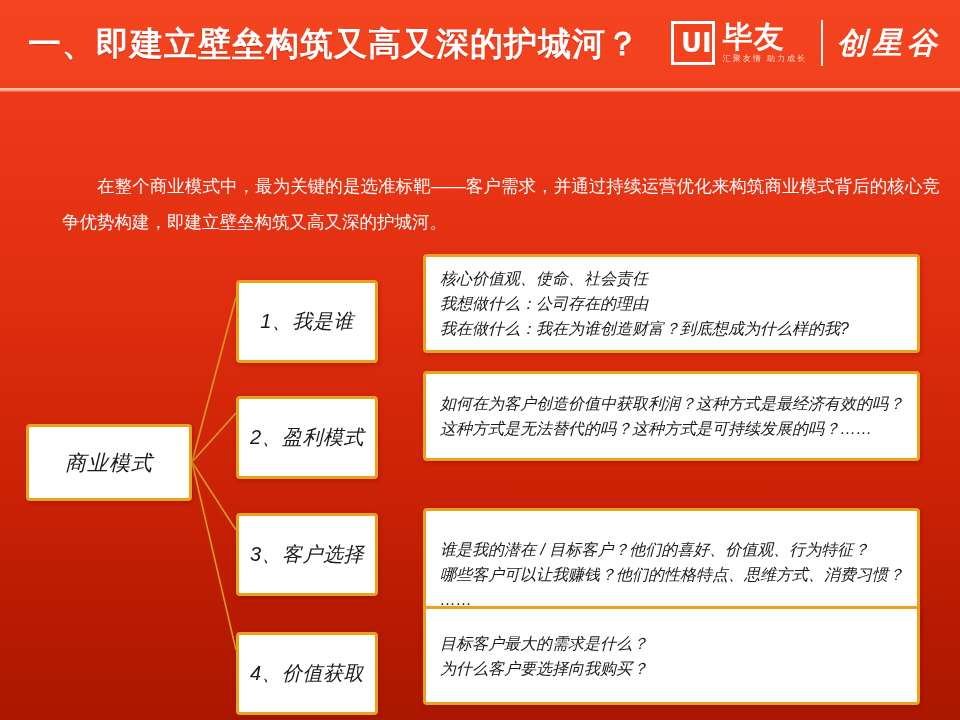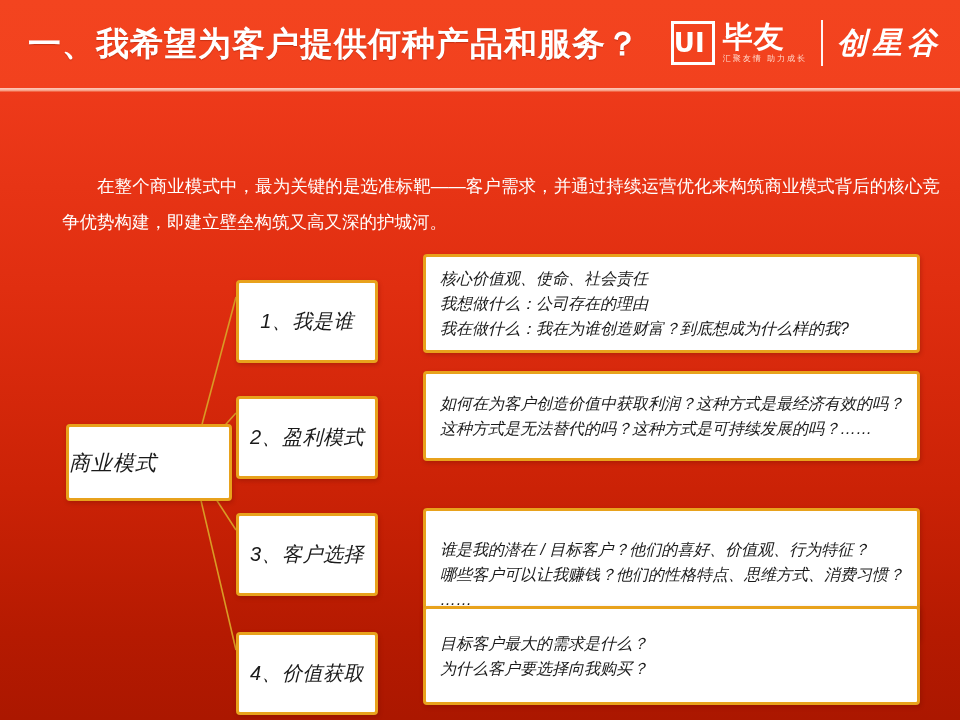--- a/index.html
+++ b/index.html
@@ -54,21 +54,21 @@
     display: flex;
     align-items: center;
     gap: 8px;
   }
   #logo-mark {
     width: 44px; height: 44px;
     border: 3px solid #FFFFFF;
     box-sizing: border-box;
     display: flex;
     align-items: center;
-    justify-content: flex-start;
+    justify-content: flex-end;
     position: relative;
   }
   #logo-mark .u-glyph {
     font-size: 26px;
     font-weight: bold;
     color: #FFFFFF;
     line-height: 1;
     font-family: "DejaVu Sans", sans-serif;
   }
   #logo-name-wrap {
@@ -148,21 +148,21 @@
     box-sizing: border-box;
     box-shadow: 1px 2px 4px rgba(90,10,0,.28);
     font-style: italic;
   }
 
   #root-node {
     left: 26px; top: 424px;
     width: 166px; height: 77px;
     display: flex;
     align-items: center;
-    margin-left: 40px;
+    justify-content: center;
   }
   #root-node .node-label {
     font-size: 21px;
     color: #1A1A1A;
     letter-spacing: 1px;
   }
 
   .branch-node {
     left: 236px;
     width: 142px;
@@ -205,21 +205,21 @@
   .detail-node.row-4 { top: 606px; height: 99px; }
 </style>
 </head>
 <body>
 
 <div id="slide">
 
   <div id="header-band"></div>
   <div id="header-rule"></div>
 
-  <div id="slide-title">一、我希望为客户提供何种产品和服务？</div>
+  <div id="slide-title">一、即建立壁垒构筑又高又深的护城河？</div>
 
   <div id="logo">
     <div id="logo-mark">
       <span class="u-glyph">UI</span>
     </div>
     <div id="logo-name-wrap">
       <div id="logo-name">毕友</div>
       <div id="logo-tagline">汇聚友情  助力成长</div>
     </div>
     <div id="logo-divider"></div>

